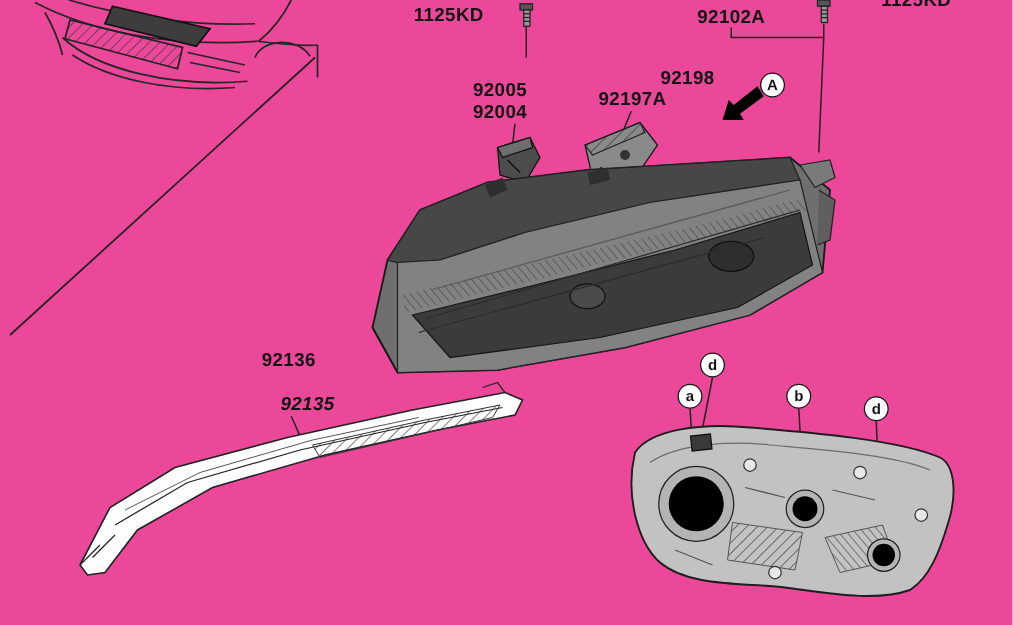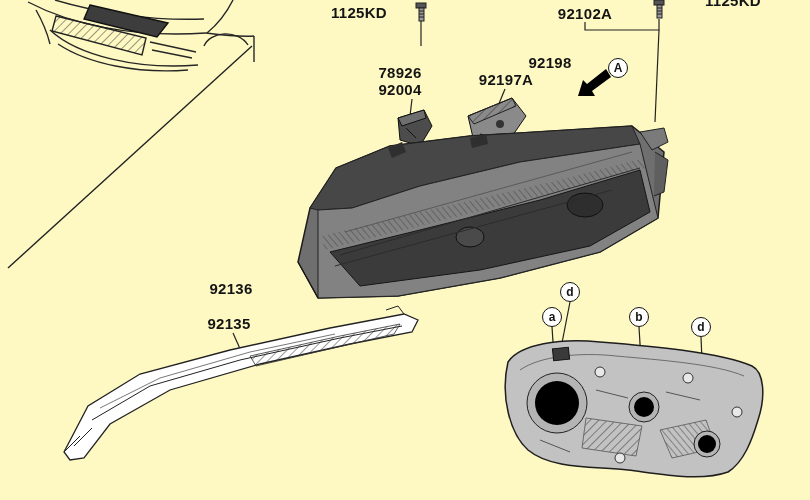--- a/index.html
+++ b/index.html
@@ -1,18 +1,18 @@
 <!DOCTYPE html>
 <html><head>
 <meta charset="utf-8">
 <style>
   html,body{margin:0;padding:0;background:#ffffff;}
   .stage{
     position:relative;width:810px;height:500px;overflow:hidden;
-    background:#fef9c3;font-family:"Liberation Sans",sans-serif;
+    background:#ec4899;font-family:"Liberation Sans",sans-serif;
   }
   .artwork{position:absolute;left:0;top:0;}
   .part-label{
     position:absolute;transform:translateX(-50%);
     font-family:"Liberation Sans",sans-serif;font-weight:bold;font-size:15px;
     color:#141414;letter-spacing:.3px;white-space:nowrap;line-height:17px;
   }
   .callout{
     position:absolute;width:20px;height:20px;border:1.5px solid #141414;
     border-radius:50%;background:#ffffff;box-sizing:border-box;
@@ -139,26 +139,26 @@
       <circle cx="688" cy="378" r="5" fill="#e8e8e8" stroke="#333"></circle>
       <circle cx="737" cy="412" r="5" fill="#e8e8e8" stroke="#333"></circle>
       <circle cx="620" cy="458" r="5" fill="#e8e8e8" stroke="#333"></circle>
       <path d="M596,390 L628,398 M666,392 L700,400 M540,440 L570,452" stroke="#555" stroke-width="1" fill="none"></path>
     </g>
   </svg>
 
   <div class="part-label" style="left:359px;top:4px;">1125KD</div>
   <div class="part-label" style="left:585px;top:5px;text-align:center;">92102A</div>
   <div class="part-label" style="left:733px;top:-8px;">1125KD</div>
-  <div class="part-label" style="left:400px;top:64px;">78926</div>
+  <div class="part-label" style="left:400px;top:64px;">92005</div>
   <div class="part-label" style="left:400px;top:81px;">92004</div>
   <div class="part-label" style="left:506px;top:54px;margin-left:44px;">92198</div>
   <div class="part-label" style="left:506px;top:71px;">92197A</div>
   <div class="part-label" style="left:231px;top:280px;">92136</div>
-  <div class="part-label" style="left:229px;top:315px;">92135</div>
+  <div class="part-label" style="left:246px;top:315px;font-style:italic;">92135</div>
 
   <div class="callout" style="left:608px;top:58px;">A</div>
   <div class="callout" style="left:560px;top:282px;">d</div>
   <div class="callout" style="left:542px;top:307px;">a</div>
   <div class="callout" style="left:629px;top:307px;">b</div>
   <div class="callout" style="left:691px;top:317px;">d</div>
 
 </div>
 
 </body></html>

